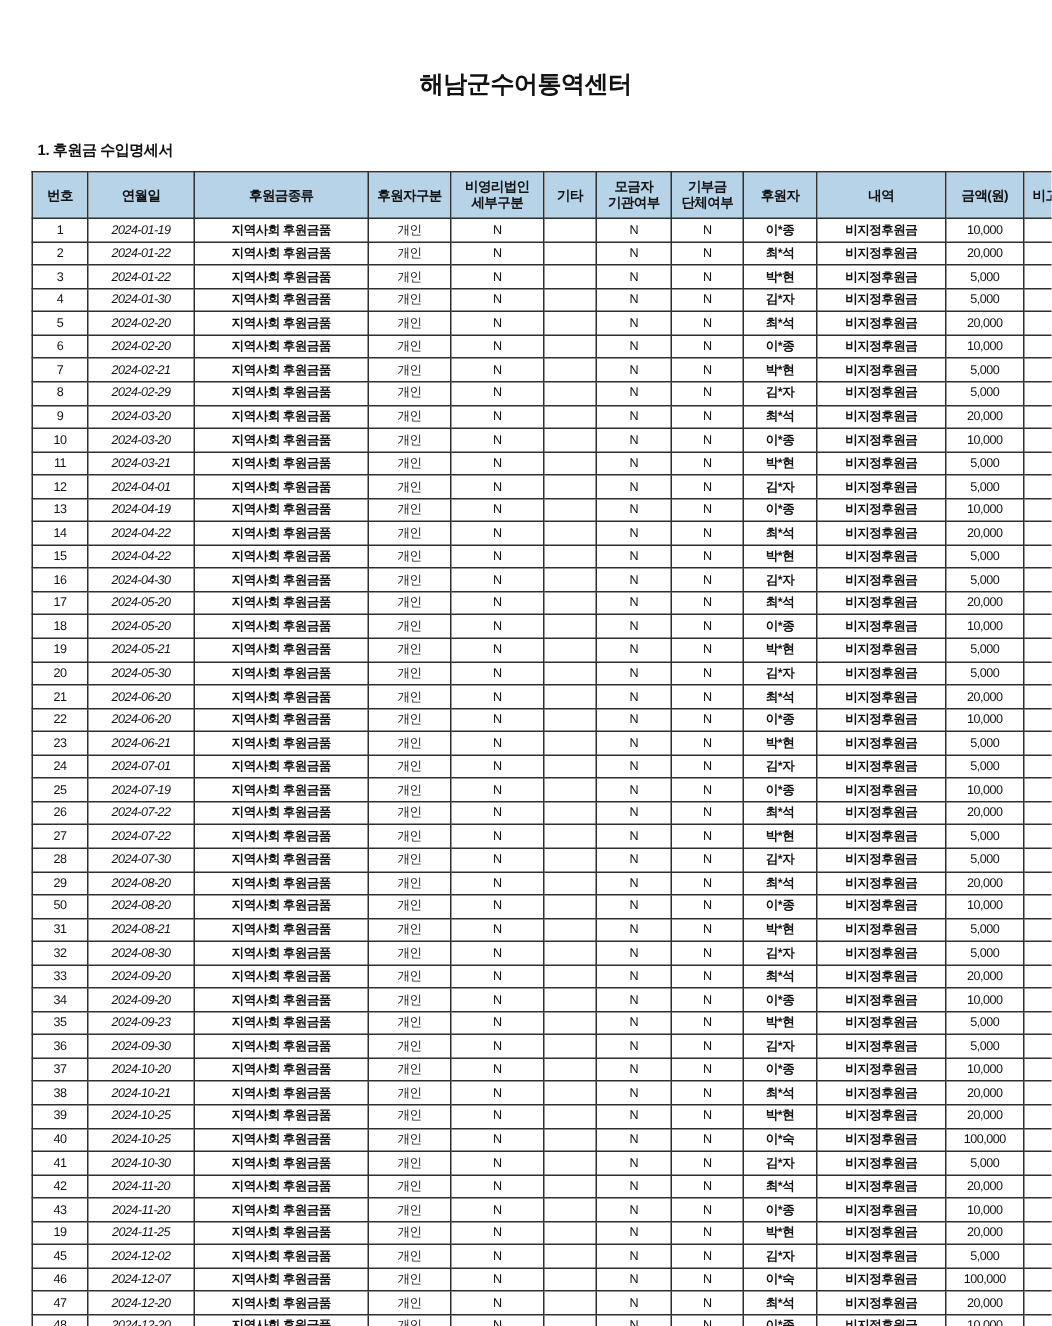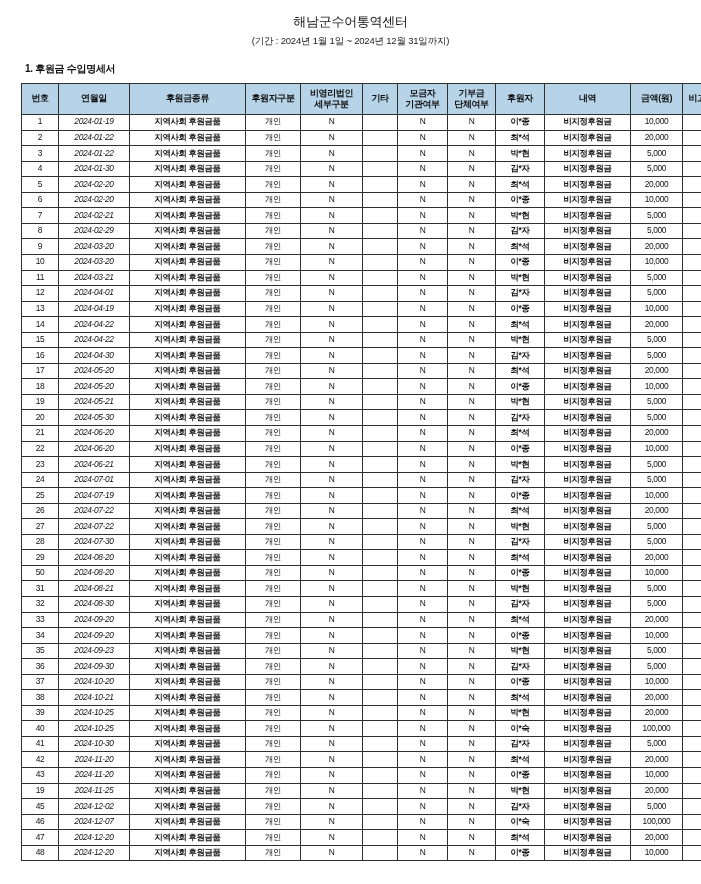--- a/index.html
+++ b/index.html
@@ -19,45 +19,46 @@
     width: 701px;
     height: 884px;
     box-sizing: border-box;
     padding: 0 11px;
   }
   .title-block {
     text-align: center;
     padding-top: 13px;
   }
   .doc-org {
-    font-size: 13px;
-    font-weight: normal;
+    font-size: 16px;
+    font-weight: bold;
     letter-spacing: -0.3px;
     line-height: 1.45;
+    margin-top: 32px;
   }
   .doc-title {
     font-size: 15px;
     font-weight: bold;
     letter-spacing: -0.3px;
     line-height: 1.7;
     margin-top: 1px;
   }
   .doc-period {
     font-size: 9.5px;
     font-weight: normal;
     letter-spacing: -0.2px;
     line-height: 1.6;
     margin-top: 1px;
     color: #222;
   }
   .section-label {
     font-size: 10px;
     font-weight: bold;
     letter-spacing: -0.3px;
-    margin-top: 14px;
+    margin-top: 25px;
     margin-left: 14px;
   }
   table.ledger {
     border-collapse: collapse;
     width: 670px;
     margin-left: 10px;
     margin-top: 7px;
     table-layout: fixed;
   }
   table.ledger th,
@@ -112,21 +113,20 @@
   col.w-amount  { width: 52px; }
   col.w-note    { width: 29px; }
 </style>
 </head>
 <body>
 
 <div class="page">
 
   <div class="title-block">
     <div class="doc-org">해남군수어통역센터</div>
-    <div class="doc-period">(기간 : 2024년 1월 1일 ~ 2024년 12월 31일까지)</div>
   </div>
 
   <div class="section-label">1. 후원금 수입명세서</div>
 
   <table class="ledger">
     <colgroup>
       <col class="w-no">
         <col class="w-date">
         <col class="w-kind">
         <col class="w-donor-t">

